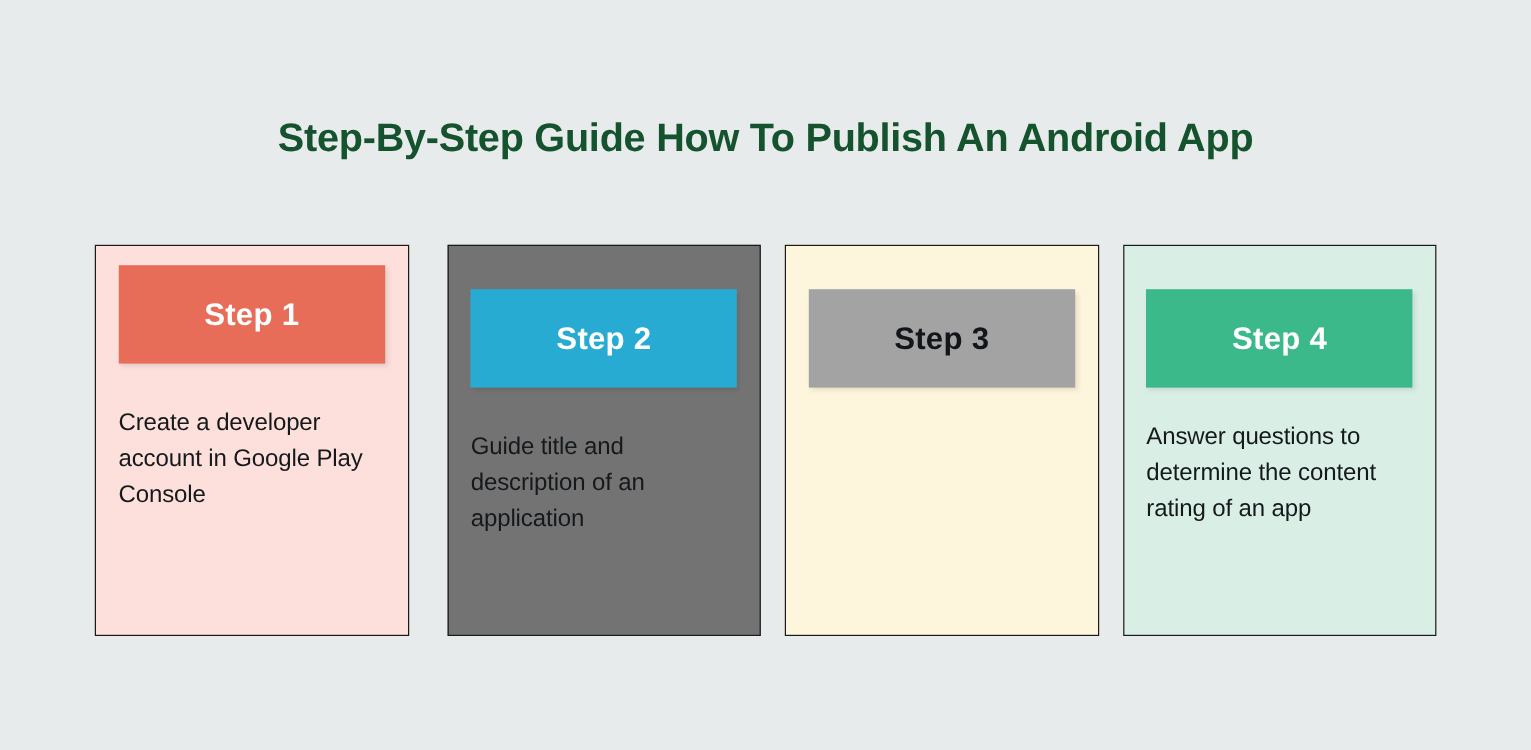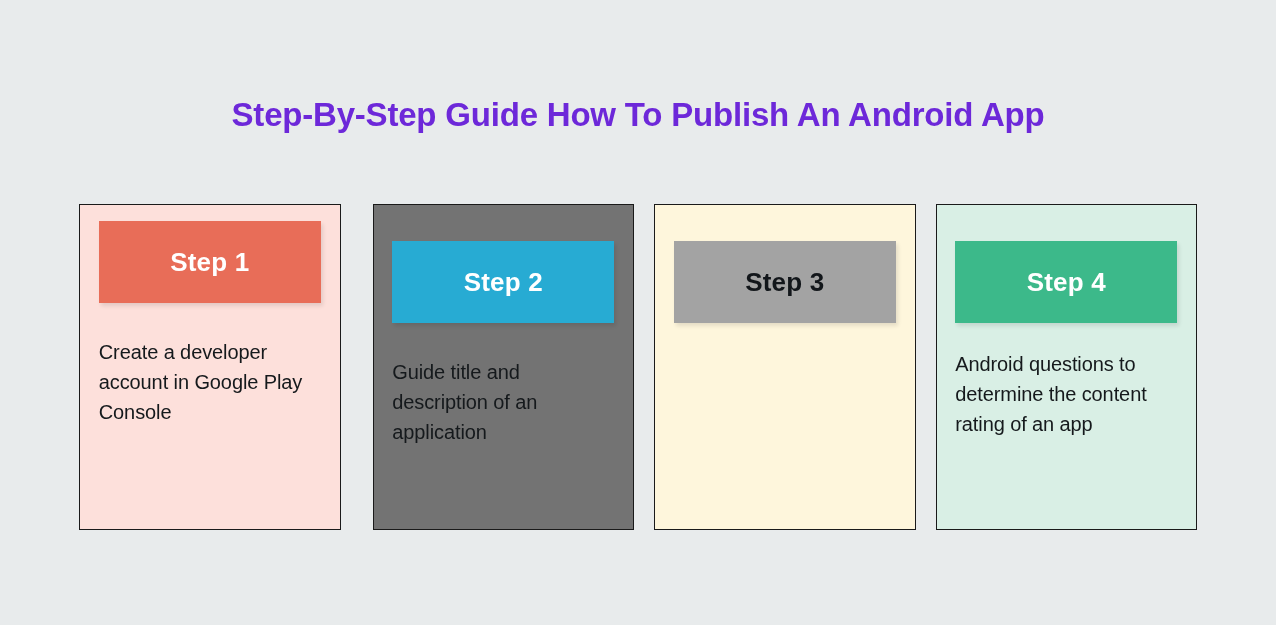--- a/index.html
+++ b/index.html
@@ -82,21 +82,21 @@
     flex: 0 0 auto;
   }
 
   .step-body.body-tall {
     margin-top: 26px;
   }
 </style>
 </head>
 <body style="background: rgb(232, 235, 236);">
 
-<div id="page-title" style="color: #6d28d9;">Step-By-Step Guide How To Publish An Android App</div>
+<div id="page-title" style="color: #14532d;">Step-By-Step Guide How To Publish An Android App</div>
 
 <div id="cards">
 
   <div class="step-card" style="background: rgb(253, 224, 219); border-color: rgb(26, 26, 26);">
     <div class="step-banner" style="background: rgb(232, 109, 88); margin-top: 16px;">
       <span class="step-banner-label" style="color: rgb(255, 255, 255);">Step 1</span>
     </div>
     <div class="step-body">Create a developer account in Google Play Console</div>
   </div>
 
@@ -110,16 +110,16 @@
   <div class="step-card" style="background: rgb(254, 246, 220); border-color: rgb(26, 26, 26);">
     <div class="step-banner" style="background: #a3a3a3;">
       <span class="step-banner-label" style="color: rgb(18, 22, 26);">Step 3</span>
     </div>
   </div>
 
   <div class="step-card" style="background: rgb(217, 239, 229); border-color: rgb(26, 26, 26);">
     <div class="step-banner" style="background: rgb(60, 185, 138);">
       <span class="step-banner-label" style="color: rgb(255, 255, 255);">Step 4</span>
     </div>
-    <div class="step-body body-tall">Android questions to determine the content rating of an app</div>
+    <div class="step-body body-tall">Answer questions to determine the content rating of an app</div>
   </div>
 
 </div>
 
 </body></html>

